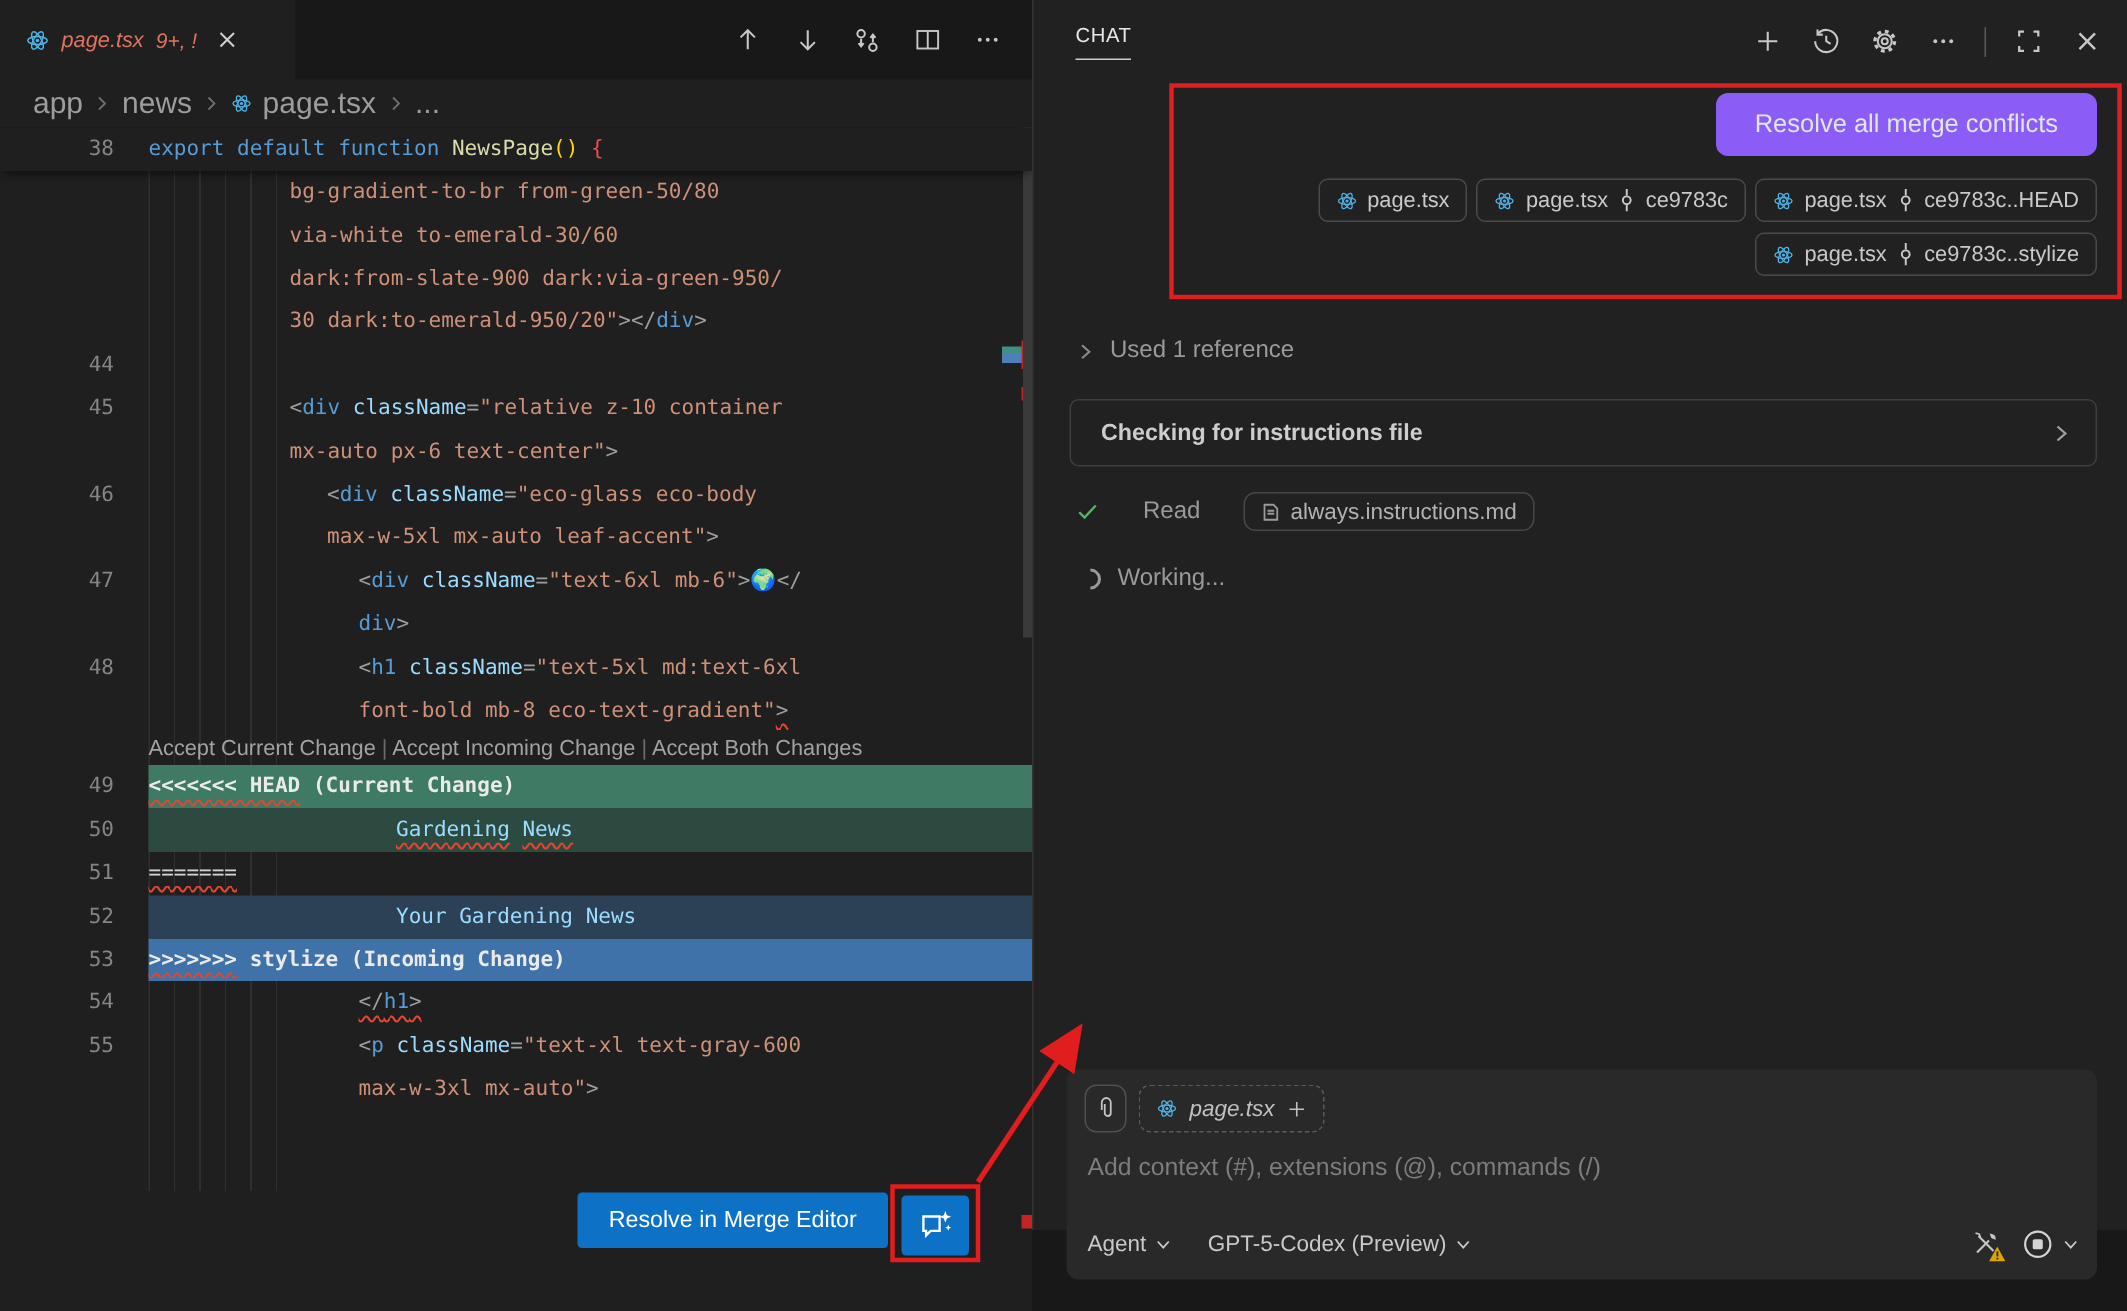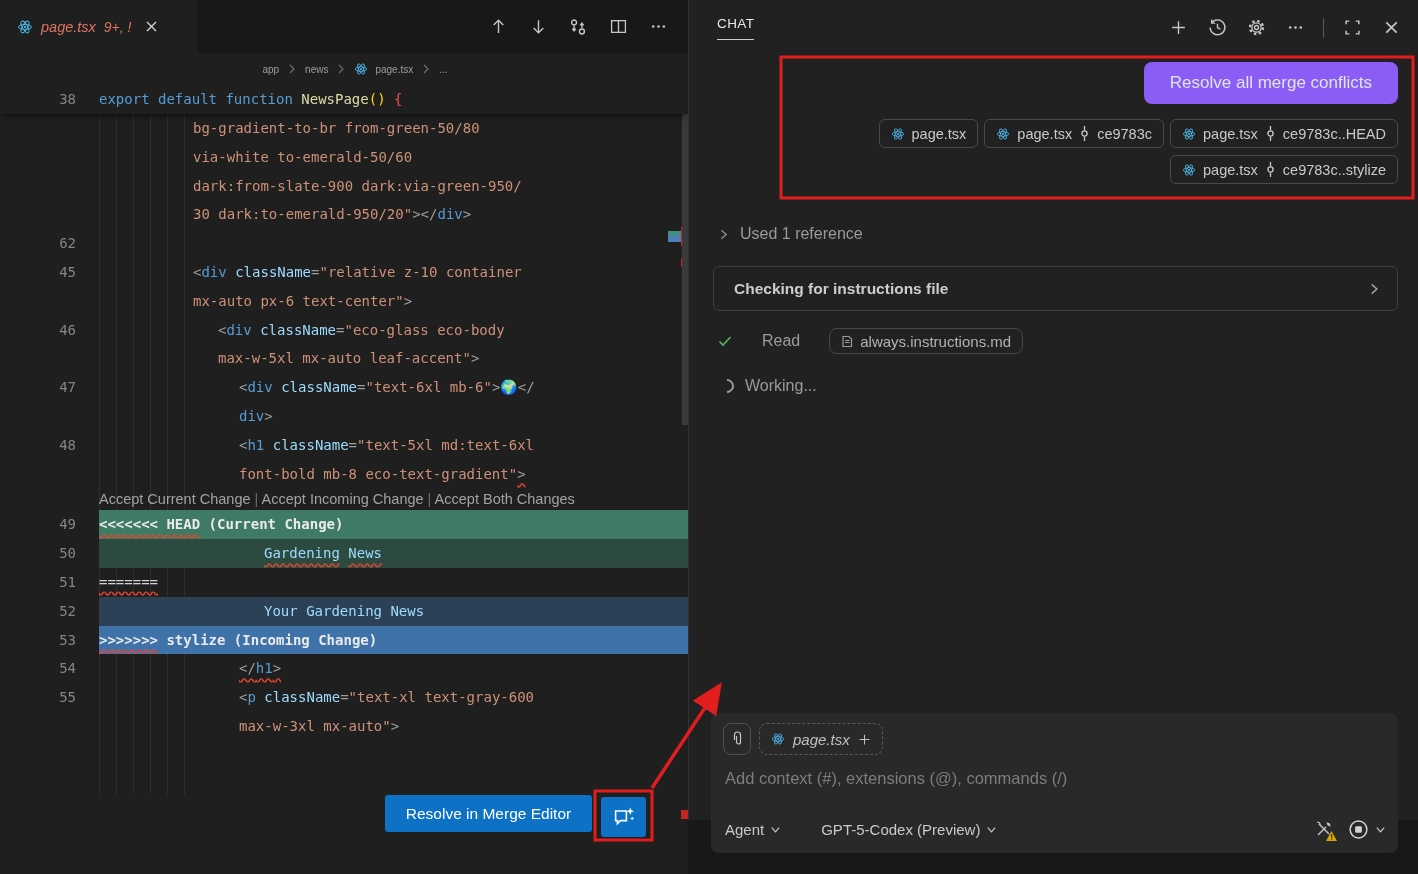--- a/index.html
+++ b/index.html
@@ -9,21 +9,21 @@
   
   #editor-pane { position:absolute; left:0; top:0; width:688px; height:874px; background:#1f1f1f; }
   #tabbar { position:absolute; left:0; top:0; width:100%; height:53px; background:#181818; display:flex; }
   #tab { width:197px; height:53px; background:#1f1f1f; display:flex; align-items:center; padding:0 10px 0 17px; gap:8px; }
   #tab .tab-label { font-style:italic; color:#e0735f; font-size:14.5px; }
   #tab .tab-badge { font-style:italic; color:#e0735f; font-size:14px; }
   #tab .tab-close { margin-left:6px; color:#d0d0d0; display:flex; }
   #editor-actions { position:absolute; right:18px; top:0; height:53px; display:flex; align-items:center; gap:16px; }
   .act-icon { width:24px; height:24px; display:flex; align-items:center; justify-content:center; color:#c8c8c8; }
   #breadcrumb { position:absolute; left:0; top:53px; width:100%; height:32px; background:#1f1f1f;
-    display:flex; align-items:center; padding-left:22px; gap:7px; font-size:10px; color:#9d9d9d;justify-content:center; }
+    display:flex; align-items:center; padding-left:22px; gap:7px; font-size:20px; color:#9d9d9d; }
   .bc-sep { color:#6e6e6e; display:flex; }
 
   
   #code-area { position:absolute; left:0; top:85px; width:688px; bottom:0; overflow:hidden;
     font-family:"DejaVu Sans Mono", monospace; font-size:14px; }
   #indent-guides { position:absolute; left:99px; top:29px; width:86px; height:680px;
     background:repeating-linear-gradient(to right, rgba(255,255,255,0.07) 0 1px, transparent 1px 17px); }
   #sticky-line { position:relative; height:29px; line-height:29px; background:#1f1f1f; z-index:3;
     box-shadow:0 4px 6px -2px rgba(0,0,0,0.55); }
   .crow { position:relative; height:28.8px; line-height:28.8px; white-space:pre; }
@@ -94,21 +94,21 @@
   #attach-row { position:absolute; left:12px; top:10px; display:flex; gap:8px; align-items:center; }
   #clip-btn { width:28px; height:32px; border:1px solid #4f4f4f; border-radius:8px; background:transparent;
     display:flex; align-items:center; justify-content:center; color:#c5c5c5; }
   #attach-chip { display:inline-flex; align-items:center; gap:8px; border:1px dashed #5a5a5a; border-radius:8px;
     padding:0 11px; height:32px; font-size:15px; color:#c0c0c0; }
   #attach-chip .fname { font-style:italic; }
   #chat-placeholder { position:absolute; left:14px; top:56px; font-size:16.5px; color:#7d7d7d; }
   #input-bottom { position:absolute; left:14px; right:12px; bottom:9px; height:30px; display:flex;
     align-items:center; gap:8px; font-size:15px; color:#c9c9c9; }
   .dd { display:flex; align-items:center; gap:6px; }
-  #model-dd { margin-left:32px; }
+  #model-dd { margin-left:16px; }
   #input-bottom .right { margin-left:auto; display:flex; align-items:center; gap:14px; }
 
   
   #overlay { position:absolute; left:0; top:0; width:1418px; height:874px; pointer-events:none; z-index:40; }
 </style>
 </head>
 <body>
 
 <div id="editor-pane">
 
@@ -193,24 +193,24 @@
         </svg>
       </span>
     <span>...</span>
   </div>
 
   <div id="code-area">
     <div id="indent-guides"></div>
     <div id="sticky-line" class="crow"><span class="ln">38</span><span class="ct"><span class="tk-k">export default function </span><span class="tk-f">NewsPage</span><span class="tk-y">()</span><span class="tk-w"> </span><span class="tk-r">{</span></span></div>
     <div>
         <div class="crow"><span class="ln"></span><span class="ct" style="padding-left: 94px;"><span class="tk-s">bg-gradient-to-br from-green-50/80</span></span></div>
-        <div class="crow"><span class="ln"></span><span class="ct" style="padding-left: 94px;"><span class="tk-s">via-white to-emerald-50/60</span></span></div>
+        <div class="crow"><span class="ln"></span><span class="ct" style="padding-left: 94px;"><span class="tk-s">via-white to-emerald-30/60</span></span></div>
         <div class="crow"><span class="ln"></span><span class="ct" style="padding-left: 94px;"><span class="tk-s">dark:from-slate-900 dark:via-green-950/</span></span></div>
         <div class="crow"><span class="ln"></span><span class="ct" style="padding-left: 94px;"><span class="tk-s">30 dark:to-emerald-950/20"</span><span class="tk-p">&gt;&lt;/</span><span class="tk-t">div</span><span class="tk-p">&gt;</span></span></div>
-        <div class="crow"><span class="ln">62</span><span class="ct" style="padding-left: 0px;"></span></div>
+        <div class="crow"><span class="ln">44</span><span class="ct" style="padding-left: 0px;"></span></div>
         <div class="crow"><span class="ln">45</span><span class="ct" style="padding-left: 94px;"><span class="tk-p">&lt;</span><span class="tk-t">div</span><span class="tk-w"> </span><span class="tk-a">className</span><span class="tk-p">=</span><span class="tk-s">"relative z-10 container</span></span></div>
         <div class="crow"><span class="ln"></span><span class="ct" style="padding-left: 94px;"><span class="tk-s">mx-auto px-6 text-center"</span><span class="tk-p">&gt;</span></span></div>
         <div class="crow"><span class="ln">46</span><span class="ct" style="padding-left: 119px;"><span class="tk-p">&lt;</span><span class="tk-t">div</span><span class="tk-w"> </span><span class="tk-a">className</span><span class="tk-p">=</span><span class="tk-s">"eco-glass eco-body</span></span></div>
         <div class="crow"><span class="ln"></span><span class="ct" style="padding-left: 119px;"><span class="tk-s">max-w-5xl mx-auto leaf-accent"</span><span class="tk-p">&gt;</span></span></div>
         <div class="crow"><span class="ln">47</span><span class="ct" style="padding-left: 140px;"><span class="tk-p">&lt;</span><span class="tk-t">div</span><span class="tk-w"> </span><span class="tk-a">className</span><span class="tk-p">=</span><span class="tk-s">"text-6xl mb-6"</span><span class="tk-p">&gt;</span><span class="tk-w">🌍</span><span class="tk-p">&lt;/</span></span></div>
         <div class="crow"><span class="ln"></span><span class="ct" style="padding-left: 140px;"><span class="tk-t">div</span><span class="tk-p">&gt;</span></span></div>
         <div class="crow"><span class="ln">48</span><span class="ct" style="padding-left: 140px;"><span class="tk-p">&lt;</span><span class="tk-t">h1</span><span class="tk-w"> </span><span class="tk-a">className</span><span class="tk-p">=</span><span class="tk-s">"text-5xl md:text-6xl</span></span></div>
         <div class="crow"><span class="ln"></span><span class="ct" style="padding-left: 140px;"><span class="tk-s">font-bold mb-8 eco-text-gradient"</span><span class="tk-p sq">&gt;</span></span></div>
         <div class="lens"><span class="lens-link">Accept Current Change</span><span class="lens-sep"> | </span><span class="lens-link">Accept Incoming Change</span><span class="lens-sep"> | </span><span class="lens-link">Accept Both Changes</span></div>
         <div class="crow band-ch"><span class="band"></span><span class="ln">49</span><span class="ct" style="padding-left: 0px;"><span class="tk-m sq">&lt;&lt;&lt;&lt;&lt;&lt;&lt; HEAD</span><span class="tk-m"> (Current Change)</span></span></div>

